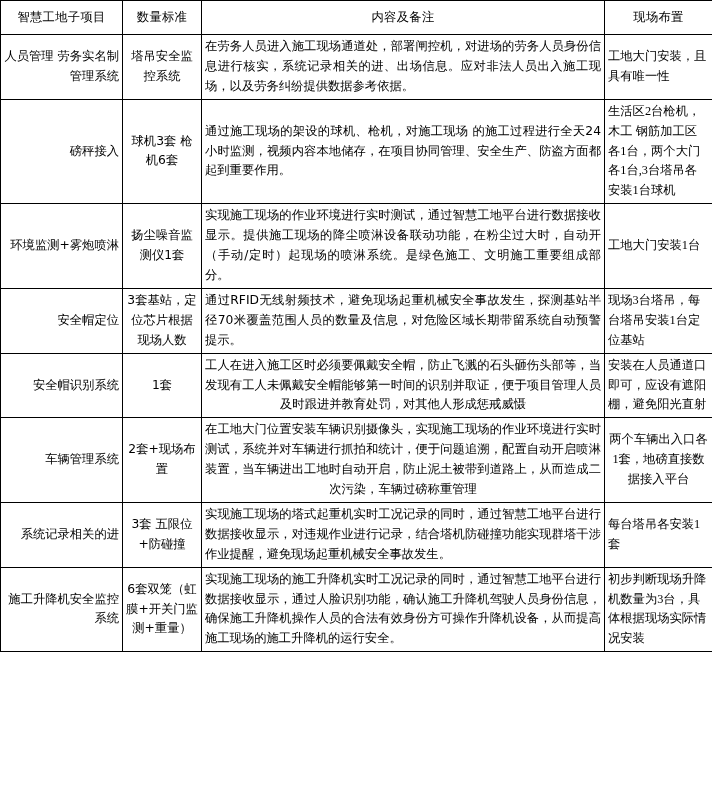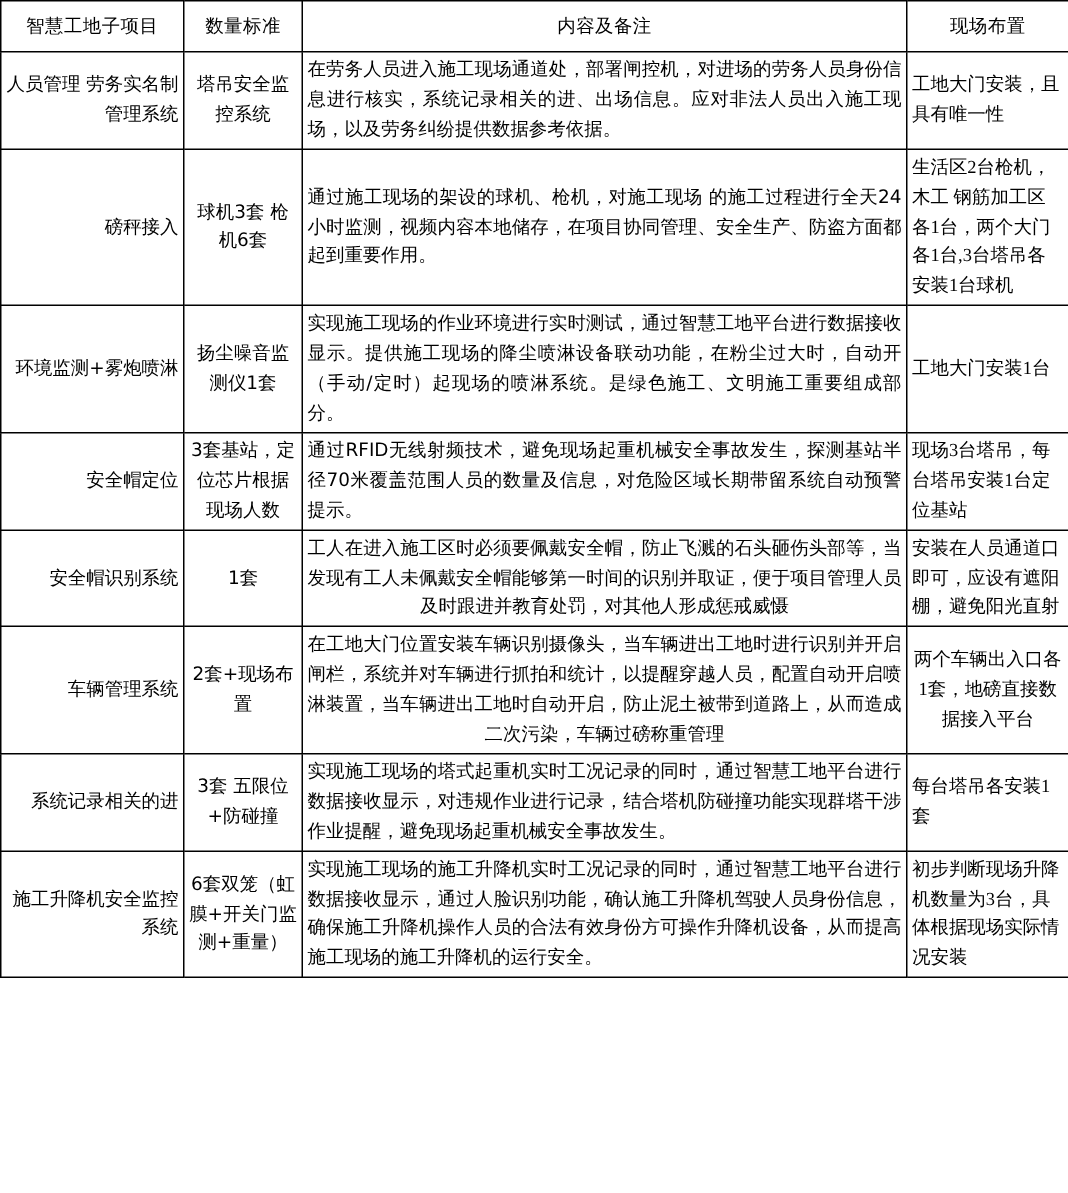--- a/index.html
+++ b/index.html
@@ -111,21 +111,21 @@
       </tr>
       <tr>
         <td class="col-name">安全帽识别系统</td>
         <td class="col-qty">1套</td>
         <td class="col-content">工人在进入施工区时必须要佩戴安全帽，防止飞溅的石头砸伤头部等，当发现有工人未佩戴安全帽能够第一时间的识别并取证，便于项目管理人员及时跟进并教育处罚，对其他人形成惩戒威慑</td>
         <td class="col-site">安装在人员通道口即可，应设有遮阳棚，避免阳光直射</td>
       </tr>
       <tr>
         <td class="col-name">车辆管理系统</td>
         <td class="col-qty">2套+现场布置</td>
-        <td class="col-content">在工地大门位置安装车辆识别摄像头，当车辆进出工地时进行识别并开启闸栏，系统并对车辆进行抓拍和统计，以提醒穿越人员，配置自动开启喷淋装置，当车辆进出工地时自动开启，防止泥土被带到道路上，从而造成二次污染，车辆过磅称重管理</td>
+        <td class="col-content">在工地大门位置安装车辆识别摄像头，实现施工现场的作业环境进行实时测试，系统并对车辆进行抓拍和统计，便于问题追溯，配置自动开启喷淋装置，当车辆进出工地时自动开启，防止泥土被带到道路上，从而造成二次污染，车辆过磅称重管理</td>
         <td class="col-site center">两个车辆出入口各1套，地磅直接数据接入平台</td>
       </tr>
       <tr>
         <td class="col-name">系统记录相关的进</td>
         <td class="col-qty">3套 五限位+防碰撞</td>
         <td class="col-content flow">实现施工现场的塔式起重机实时工况记录的同时，通过智慧工地平台进行数据接收显示，对违规作业进行记录，结合塔机防碰撞功能实现群塔干涉作业提醒，避免现场起重机械安全事故发生。</td>
         <td class="col-site">每台塔吊各安装1套</td>
       </tr>
       <tr>
         <td class="col-name">施工升降机安全监控系统</td>

